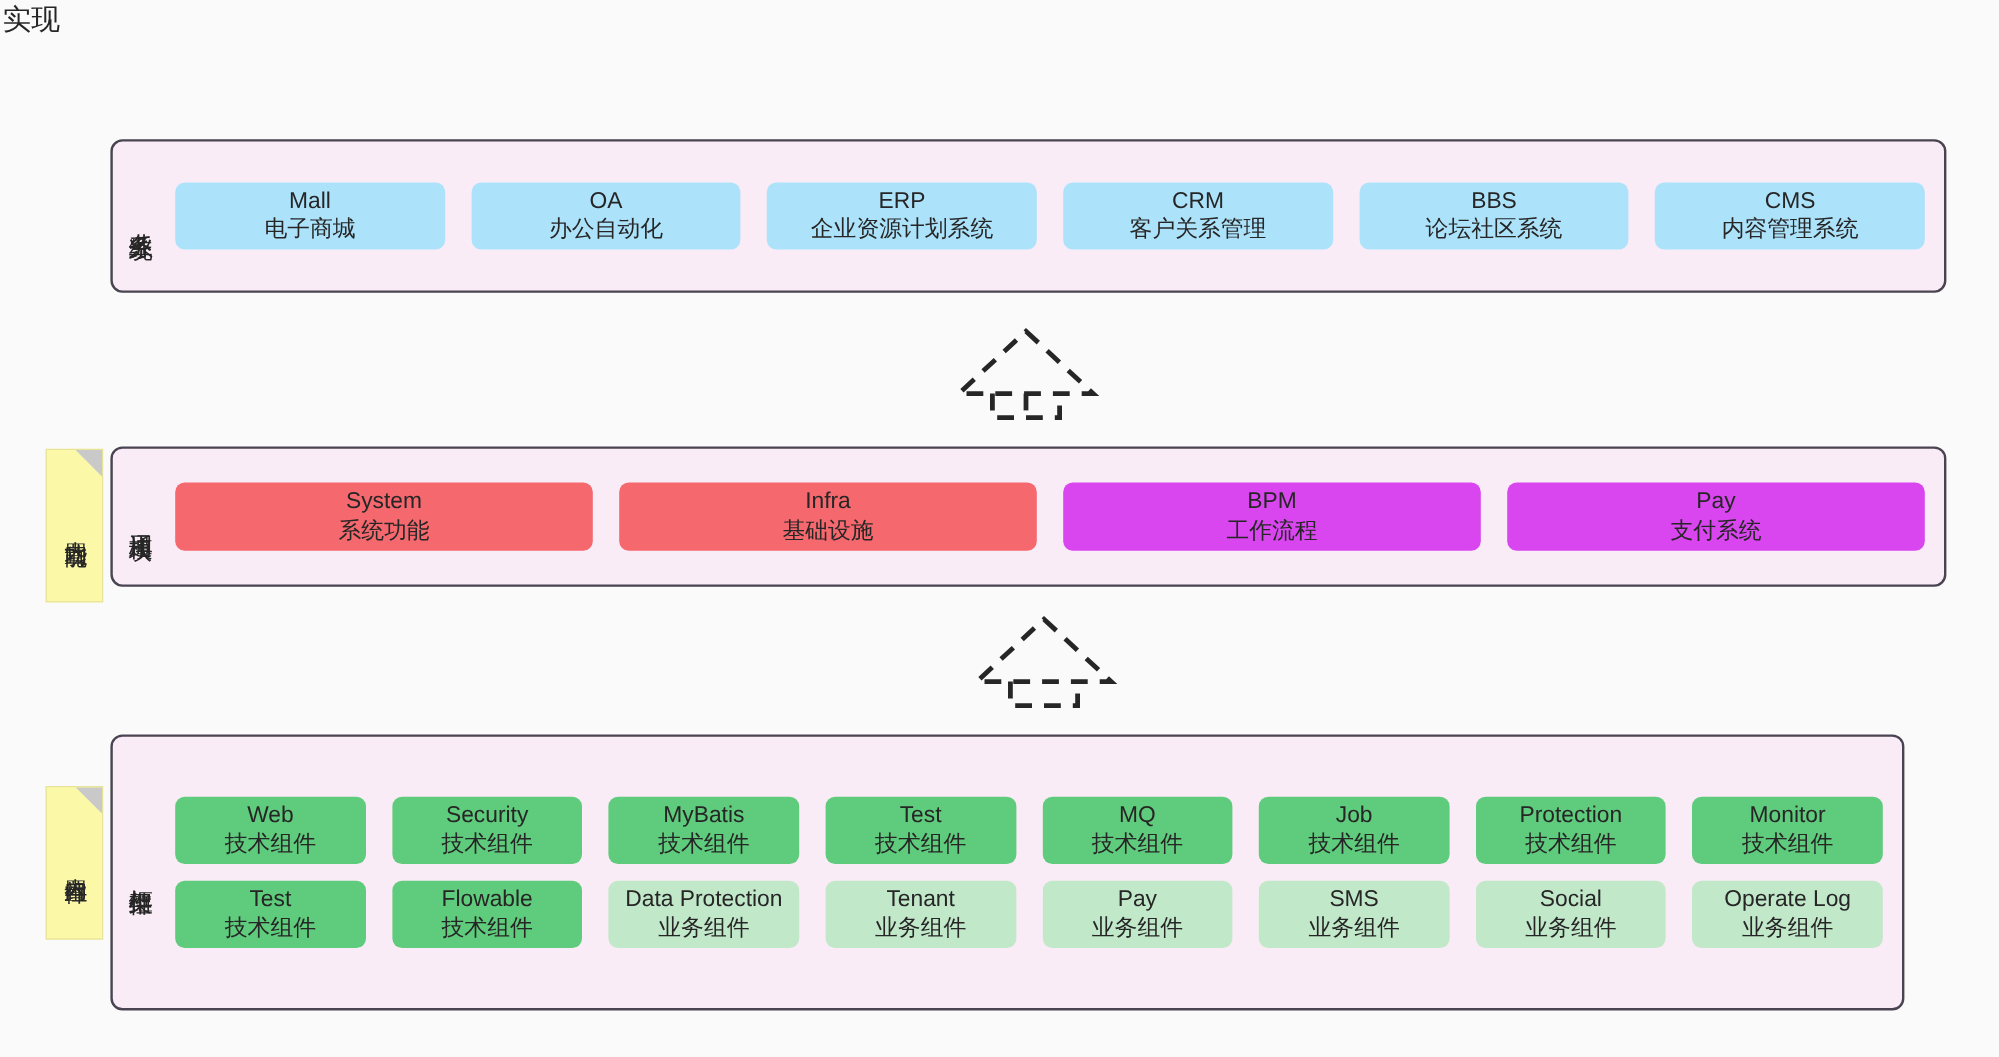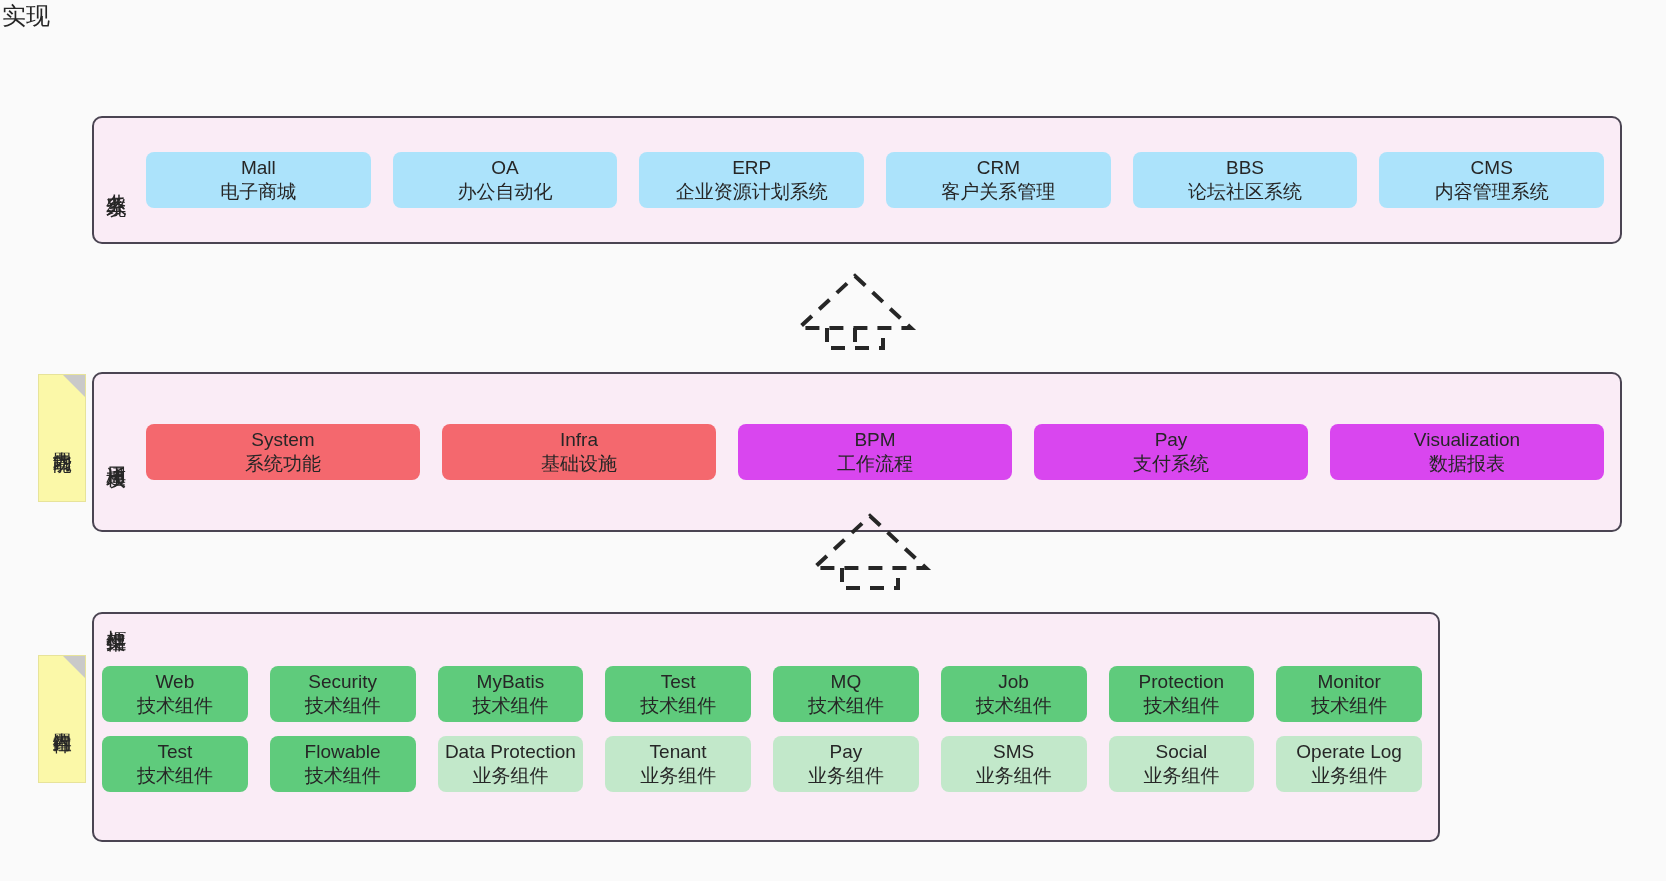--- a/index.html
+++ b/index.html
@@ -111,22 +111,22 @@
     position: absolute;
     font-size: 24px;
     color: #262626;
     background: #fafafa;
     padding: 0 2px;
     user-select: none;
   }
 
   
   #layer-business  { left: 92px;  top: 116px; width: 1530px; height: 128px; }
-  #layer-modules   { left: 92px;  top: 372px; width: 1530px; height: 160px; }
-  #layer-framework { left: 92px;  top: 612px; width: 1348px; height: 230px; flex-direction: column; }
+  #layer-modules   { left: 92px;  top: 372px; width: 1530px; height: 117px; }
+  #layer-framework { left: 92px;  top: 612px; width: 1495px; height: 230px; }
 
   #note-builtin-function  { left: 38px; top: 374px; width: 48px; height: 128px; }
   #note-builtin-component { left: 38px; top: 655px; width: 48px; height: 128px; }
 
   #arrow-build   { left: 795px; top: 272px; }
   #arrow-impl    { left: 810px; top: 512px; }
 </style>
 </head>
 <body>
 
@@ -189,24 +189,20 @@
           <span class="cn">基础设施</span>
         </div>
         <div class="node n-pink">
           <span class="en">BPM</span>
           <span class="cn">工作流程</span>
         </div>
         <div class="node n-pink">
           <span class="en">Pay</span>
           <span class="cn">支付系统</span>
         </div>
-        <div class="node n-pink">
-          <span class="en">Visualization</span>
-          <span class="cn">数据报表</span>
-        </div>
       </div>
     </div>
   </div>
 
   <svg class="arrow-svg" id="arrow-impl" width="120" height="80">
     <path d="M 60 4 L 116 56 L 4 56 Z" fill="none" stroke="#262626" stroke-width="4" stroke-dasharray="14,10" stroke-linecap="butt"></path>
     <path d="M 32 56 L 32 76 L 88 76 L 88 56" fill="none" stroke="#262626" stroke-width="4" stroke-dasharray="14,10"></path>
   </svg>
   <div class="arrow-label">实现</div>
 

